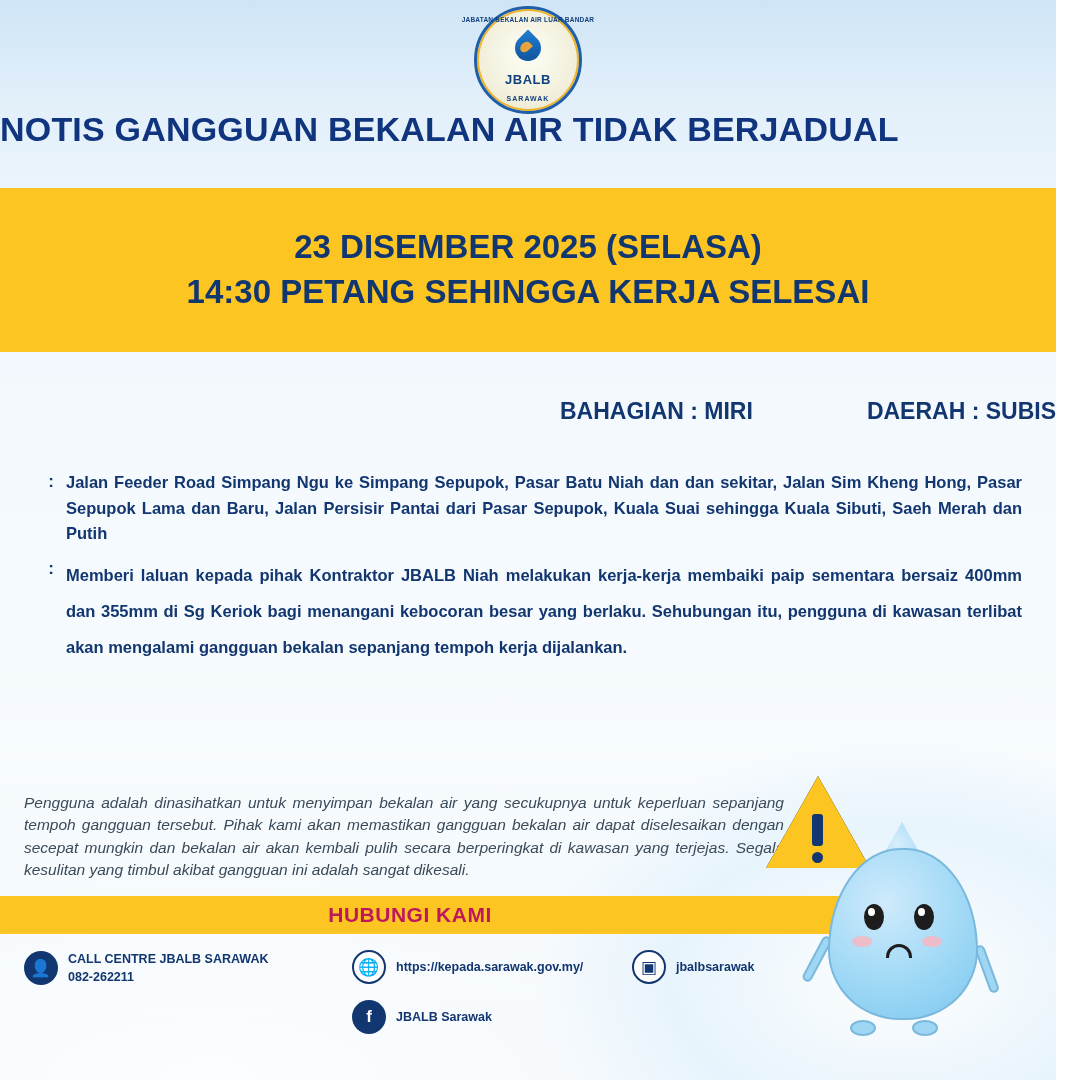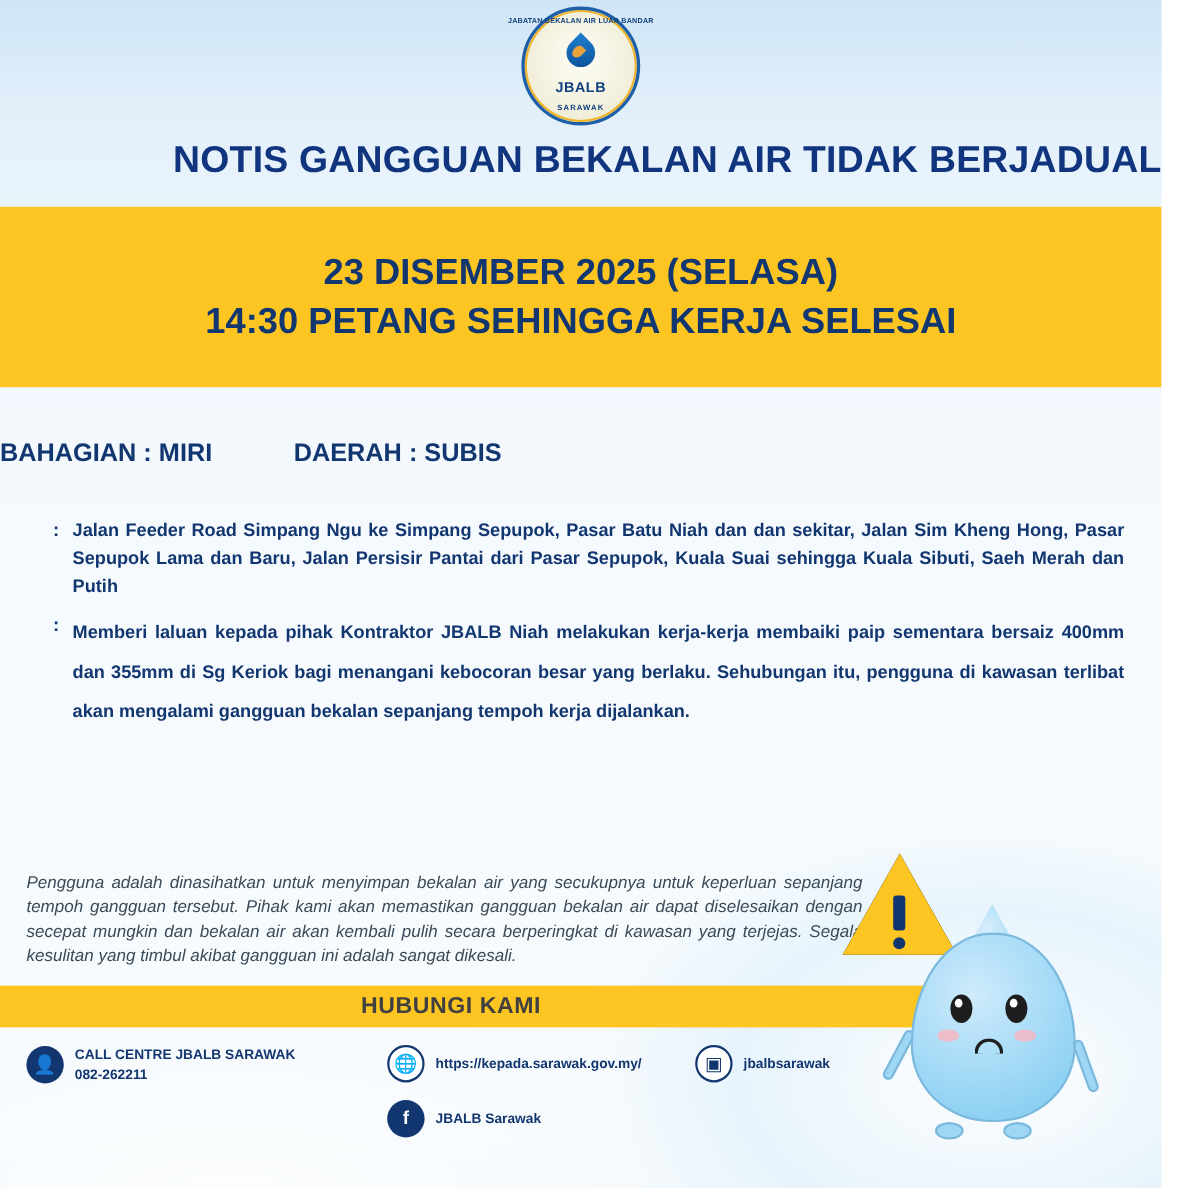--- a/index.html
+++ b/index.html
@@ -50,41 +50,40 @@
   .logo-drop:after{
     content:""; position:absolute; left:6px; top:8px; width:9px;height:12px;
     background:#e8a33d; border-radius:50% 0 50% 50%;
   }
   .logo-name {
     position: absolute; bottom: 24px; left: 0; right: 0; text-align: center;
     font-size: 13px; font-weight: bold; color: #11407e; letter-spacing: .5px;
   }
   
   .title-band {
-    position: absolute; top: 126px; left: 0; right: 0;
-    text-align: right;
-    padding-left: 28px;
+    position: absolute; top: 110px; left: 0; right: 0;
+    text-align: left;
   }
   .title-band h1 {
     font-size: 34px; font-weight: bold; color: #10357e; letter-spacing: .2px;
   }
   
   .date-band {
     position: absolute; top: 188px; left: 0; right: 0; height: 164px;
     background: #fcc521;
     display: flex; flex-direction: column; align-items: center; justify-content: center;
   }
   .date-band .line {
     font-size: 33px; font-weight: bold; color: #12366f; line-height: 1.35;
     text-align: right;
   }
   
   .divrow {
     position: absolute; top: 398px; left: 0; right: 0;
-    display: flex; justify-content: flex-start; gap: 74px;
+    display: flex; justify-content: flex-end; gap: 114px;
   }
   .divrow div {
     font-size: 23px; font-weight: bold; color: #12366f;
   }
   
   .details { position: absolute; top: 470px; left: 36px; right: 34px; }
   .drow { display: flex; align-items: flex-start; margin-bottom: 10px; }
   .dlabel {
     font-size: 17px; font-weight: bold; color: #12366f;
     width: 250px; text-align: right; padding-right: 0; padding-top: 2px;
@@ -104,21 +103,21 @@
     font-style: italic; font-size: 15.5px; color: #3b4a58;
     line-height: 1.45; text-align: justify;
   }
   
   .contact-band {
     position: absolute; top: 896px; left: 0; width: 880px; height: 38px;
     background: #fcc521;
     display: flex; align-items: center; justify-content: center;
   }
   .contact-title {
-    font-size: 21px; font-weight: bold; color: #404040; letter-spacing: .5px;
+    font-size: 21px; font-weight: bold; color: #be185d; letter-spacing: .5px;
     margin-right: 60px;
   }
   .chev {
     position: absolute; top: 0; height: 38px; width: 14px; background: #fcc521;
     transform: skewX(-30deg);
   }
   .chev.one { right: -28px; }
   .chev.two { right: -52px; }
   
   .contacts { position: absolute; top: 942px; left: 0; right: 0; height: 130px; }

